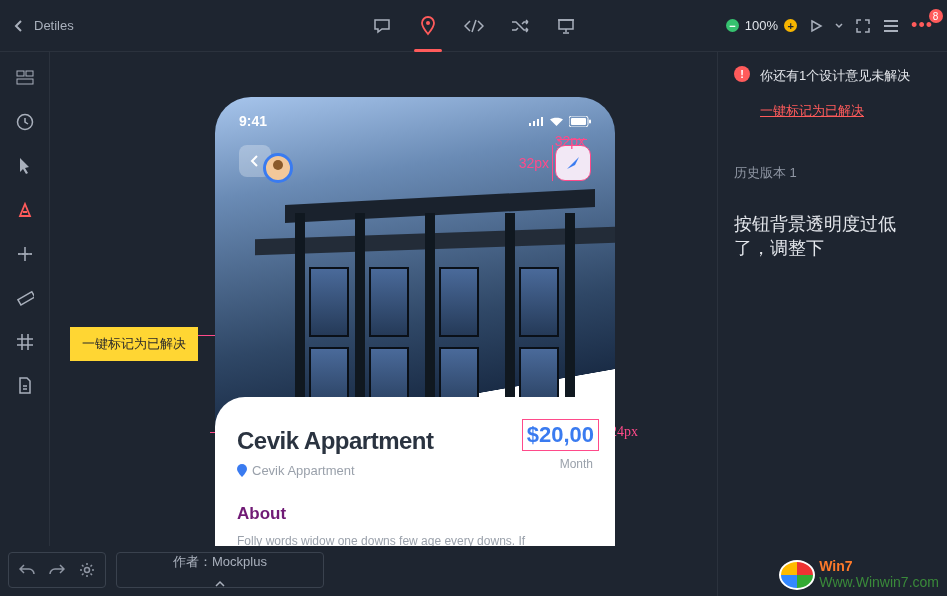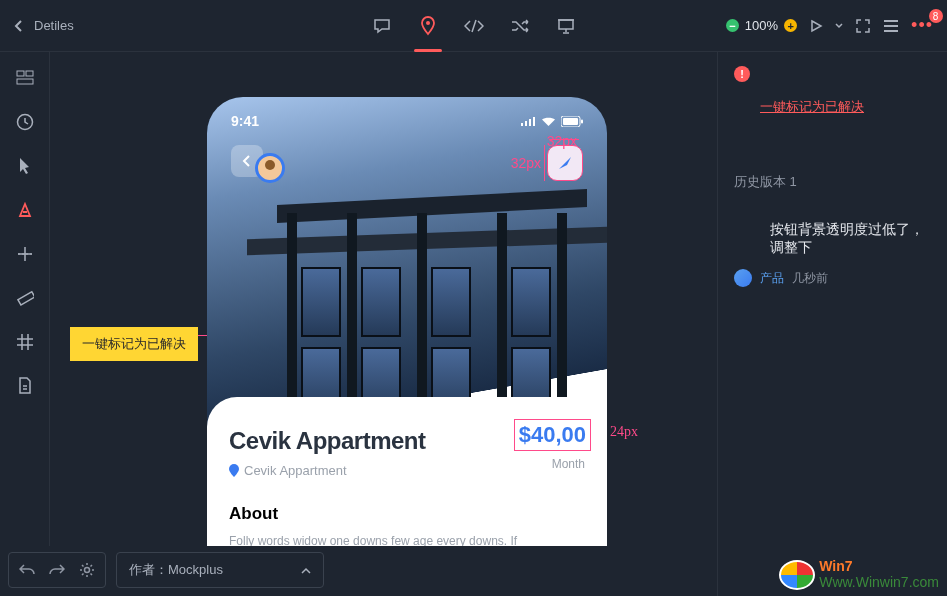--- a/index.html
+++ b/index.html
@@ -26,21 +26,21 @@
 .lt-icon { width: 20px; height: 20px; display: flex; align-items: center; justify-content: center; color: #a9b0bc; cursor: pointer; }
 .lt-icon.red { color: #ff5b5b; }
 
 
 .canvas { position: absolute; left: 50px; top: 52px; right: 230px; bottom: 50px; background: #1e2530; overflow: hidden; }
 
 
 .callout { position: absolute; left: 20px; top: 275px; background: #ffd633; color: #2a2a2a; padding: 8px 12px; font-size: 13px; z-index: 5; }
 
 
-.device { position: absolute; left: 157px; top: 45px; width: 400px; height: 500px; border-radius: 36px; overflow: hidden; background: #0d1a2a; }
+.device { position: absolute; left: 165px; top: 45px; width: 400px; height: 500px; border-radius: 36px; overflow: hidden; background: #0d1a2a; }
 .device-bg { position: absolute; inset: 0; background: linear-gradient(170deg, #a7c5ec 0%, #6a8bb5 18%, #2f4766 46%, #1a2c46 60%, #fff 60.1%); }
 .building { position: absolute; top: 40px; left: 0; right: 0; height: 300px; }
 .bld-horizontal { position: absolute; top: 60px; left: 70px; right: 20px; height: 18px; background: #1a222d; transform: skewY(-3deg); }
 .bld-slab2 { position: absolute; top: 96px; left: 40px; right: 0; height: 16px; background: #232c38; transform: skewY(-2deg); }
 .bld-col { position: absolute; top: 76px; width: 10px; bottom: 0; background: #101820; }
 .bld-col.c1 { left: 80px; } .bld-col.c2 { left: 140px; } .bld-col.c3 { left: 210px; } .bld-col.c4 { left: 290px; } .bld-col.c5 { left: 350px; }
 .bld-window { position: absolute; width: 40px; height: 70px; background: linear-gradient(180deg,#4a6a9a,#253a58); border: 2px solid #0a1018; }
 .status-bar { position: absolute; top: 16px; left: 24px; right: 24px; display: flex; justify-content: space-between; color: #fff; font-weight: 600; font-size: 14px; }
 .status-icons { display: flex; gap: 5px; align-items: center; }
 .back-btn { position: absolute; top: 48px; left: 24px; width: 32px; height: 32px; background: rgba(255,255,255,0.28); border-radius: 8px; display: flex; align-items: center; justify-content: center; color: #fff; }
@@ -49,41 +49,41 @@
 .compass { position: absolute; top: 48px; right: 24px; width: 36px; height: 36px; background: #f2e8f5; border-radius: 10px; display: flex; align-items: center; justify-content: center; color: #3a7bf0; border: 1px solid #ff4a8a; }
 .dim-label { position: absolute; font-size: 14px; color: #ff4a8a; font-weight: 500; }
 .dim-line { position: absolute; background: #ff4a8a; }
 .card { position: absolute; bottom: 0; left: 0; right: 0; top: 300px; background: #fff; border-radius: 30px 30px 0 0; padding: 30px 22px 4px; color: #1a1a1a; }
 .card h1 { font-size: 24px; font-weight: 700; color: #2a3340; letter-spacing: -0.5px; }
 .card .loc { color: #9aa1ab; font-size: 13px; margin-top: 8px; display: flex; align-items: center; gap: 5px; }
 .loc-pin { color: #3a7bf0; }
 .price-box { position: absolute; top: 22px; right: 16px; border: 1px solid #ff4a8a; padding: 2px 4px; }
 .price { font-size: 22px; font-weight: 700; color: #3a7bf0; white-space: nowrap; }
 .per { font-size: 12px; color: #9aa1ab; text-align: right; margin-top: 4px; }
-.about-h { font-size: 17px; font-weight: 700; margin-top: 26px; color: #000000; }
+.about-h { font-size: 17px; font-weight: 700; margin-top: 26px; color: #701a75; }
 .about-p { font-size: 12px; color: #9aa1ab; line-height: 1.5; margin-top: 8px; }
 
 
 .right-panel { position: absolute; right: 0; top: 52px; bottom: 0; width: 230px; border-left: 1px solid #2b323d; padding: 14px 16px; }
 .alert-row { display: flex; gap: 10px; align-items: flex-start; }
 .alert-icon { width: 16px; height: 16px; background: #ff5b5b; border-radius: 50%; flex-shrink: 0; display: flex; align-items: center; justify-content: center; color: #fff; font-size: 11px; font-weight: bold; }
 .alert-text { color: #e3e6eb; font-size: 13px; line-height: 1.5; }
 .alert-link { color: #ff5b5b; text-decoration: underline; font-size: 13px; display: block; margin-top: 16px; margin-left: 26px; cursor: pointer; }
-.history-h { color: #8f96a3; font-size: 13px; margin-top: 57px; }
+.history-h { color: #8f96a3; font-size: 13px; margin-top: 44px; }
 .comment { margin-top: 30px; }
-.comment-text { color: #e3e6eb; font-size: 14px; margin-left: 36px; }
+.comment-text { color: #e3e6eb; font-size: 18px; }
 .comment-meta { display: flex; align-items: center; gap: 8px; margin-top: 12px; color: #8f96a3; font-size: 12px; }
 .comment-avatar { width: 18px; height: 18px; border-radius: 50%; background: linear-gradient(135deg,#5aa0f0,#3a7bf0); }
 .comment-name { color: #5aa0f0; }
 
 
 .bottom-bar { position: absolute; bottom: 8px; left: 8px; display: flex; gap: 10px; align-items: center; }
 .bb-group { border: 1px solid #3a424e; border-radius: 4px; height: 36px; display: flex; align-items: center; padding: 0 10px; gap: 14px; }
 .bb-icon { color: #8f96a3; cursor: pointer; display: flex; }
-.author-box { border: 1px solid #3a424e; border-radius: 4px; height: 36px; display: flex; align-items: center; padding: 0 12px; gap: 8px; color: #a9b0bc; font-size: 13px; width: 208px; justify-content: space-between; }
+.author-box { border: 1px solid #3a424e; border-radius: 4px; height: 36px; display: flex; align-items: center; padding: 0 12px; gap: 8px; color: #a9b0bc; font-size: 13px; width: 208px; justify-content: space-between; flex-direction: column; }
 
 
 .watermark { position: absolute; right: 8px; bottom: 6px; display: flex; align-items: center; gap: 4px; }
 .watermark .flag { width: 36px; height: 30px; border-radius: 50%; background: conic-gradient(#e33 0 25%, #3a3 25% 50%, #38f 50% 75%, #fb0 75% 100%); border: 2px solid #fff; }
 .watermark-text { font-size: 14px; line-height: 1.1; }
 .watermark-text .l1 { color: #ff7a2a; font-weight: bold; }
 .watermark-text .l2 { color: #3a8a3a; font-size: 14px; }
 
 svg { display: block; }
 </style>
@@ -273,46 +273,42 @@
       <h1>Cevik Appartment</h1>
       <div class="loc">
         <span class="loc-pin">
             <svg width="10" height="13" viewBox="0 0 10 13">
               <path d="M5 0a5 5 0 015 5c0 3-5 8-5 8S0 8 0 5a5 5 0 015-5z" fill="#3a7bf0"></path>
             </svg>
           </span>
         <span>Cevik Appartment</span>
       </div>
       <div class="price-box">
-        <div class="price">$40,00</div>
+        <div class="price">$20,00</div>
       </div>
       <div class="per" style="position:absolute; top:56px; right:22px;">Month</div>
       <div class="about-h">About</div>
       <p class="about-p">
         <span>Folly words widow one downs few age every downs. If</span><br>
         <br>
         
       </p>
     </div>
   </div>
 </div>
 
 <div class="right-panel">
   <div class="alert-row">
     <span class="alert-icon">!</span>
+    <span class="alert-text">你还有1个设计意见未解决</span>
   </div>
   <a class="alert-link">一键标记为已解决</a>
   <div class="history-h">历史版本 1</div>
   <div class="comment">
     <div class="comment-text">按钮背景透明度过低了，调整下</div>
-    <div class="comment-meta">
-      <span class="comment-avatar"></span>
-      <span class="comment-name">产品</span>
-      <span>几秒前</span>
-    </div>
   </div>
 </div>
 
 <div class="bottom-bar">
   <div class="bb-group">
     <span class="bb-icon">
         <svg width="16" height="14" viewBox="0 0 16 14">
           <path d="M5 2L1 6l4 4M1 6h9a5 5 0 015 5" stroke="currentColor" stroke-width="1.5" fill="none"></path>
         </svg>
       </span>

